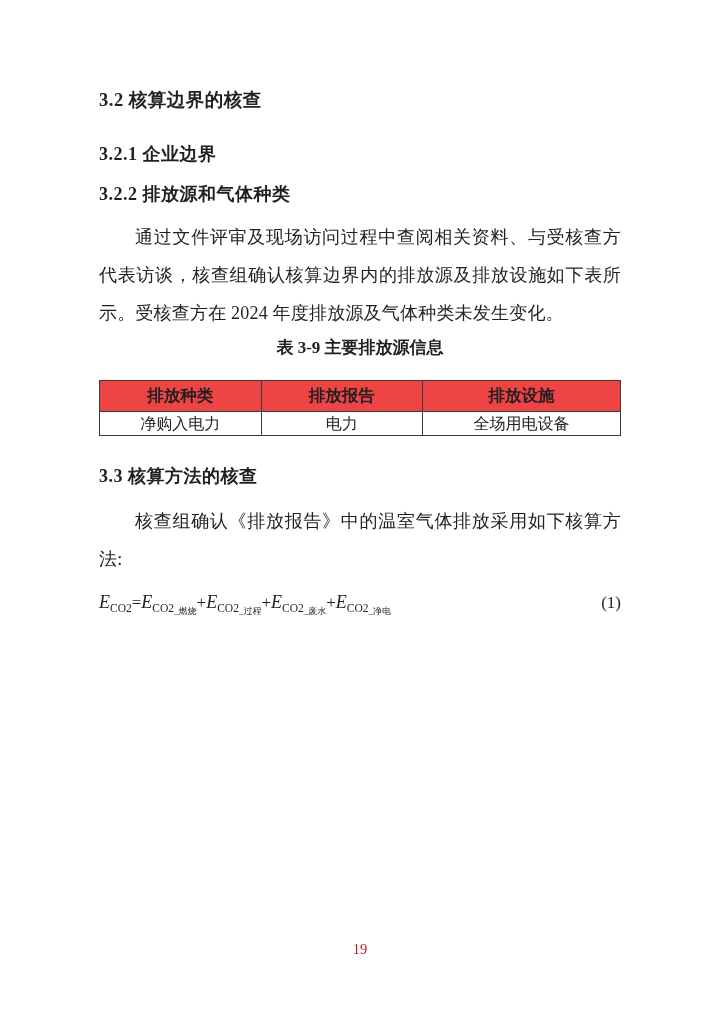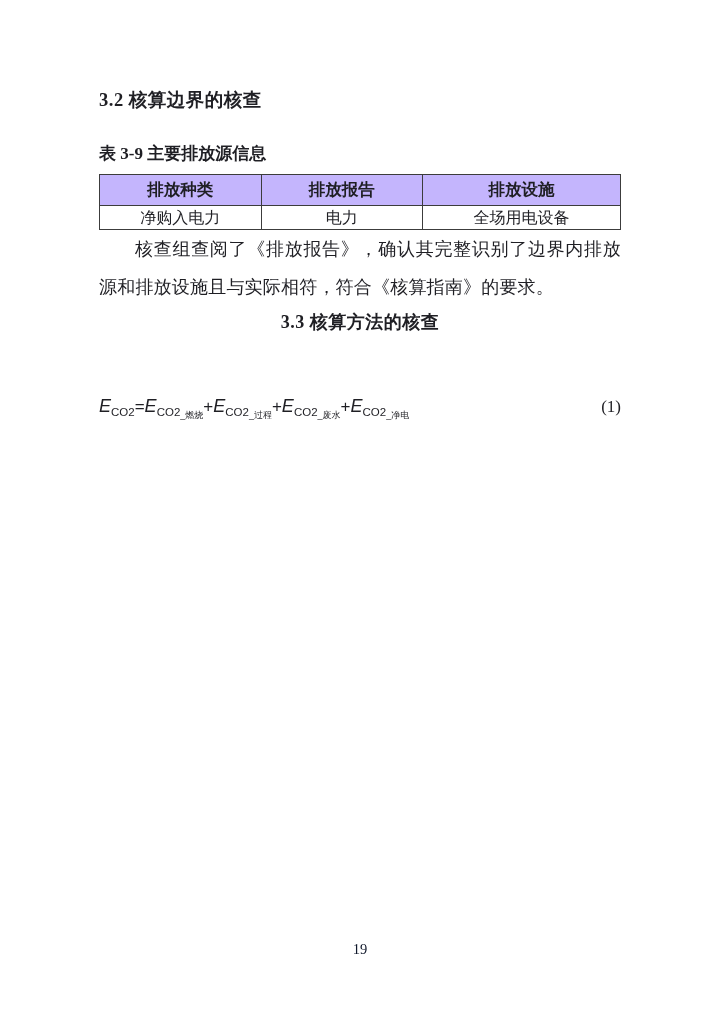--- a/index.html
+++ b/index.html
@@ -31,73 +31,72 @@
     letter-spacing: 0.5px;
   }
   .h-sub {
     font-size: 18px;
     font-weight: bold;
     margin: 0 0 16px 0;
     line-height: 24px;
     letter-spacing: 0.5px;
   }
   .h-322 { margin-top: 14px; margin-bottom: 12px; }
-  .h-33  { margin-top: 4px; margin-bottom: 14px; text-align: center; }
+  .h-33  { margin-top: 28px; margin-bottom: 14px; }
   p.body-text {
     font-size: 18px;
     line-height: 38px;
     margin: 0;
     text-indent: 2em;
     text-align: justify;
     letter-spacing: 0.2px;
   }
   .table-title {
-    text-align: left;
+    text-align: center;
     font-weight: bold;
     font-size: 17px;
-    margin: 4px 0 8px 0;
+    margin: 4px 0 20px 0;
     line-height: 24px;
   }
   table.emission-table {
     width: 100%;
     border-collapse: collapse;
     table-layout: fixed;
     font-size: 16px;
   }
   table.emission-table th,
   table.emission-table td {
     border: 1px solid #3c3c3c;
     text-align: center;
     padding: 0;
     line-height: 22px;
   }
   table.emission-table th {
-    background: #c4b5fd;
+    background: #ef4444;
     font-weight: bold;
     height: 30px;
     font-size: 16.5px;
   }
   table.emission-table td {
     height: 23px;
     margin-top: 25px;
   }
   col.c1 { width: 31%; }
   col.c2 { width: 31%; }
   col.c3 { width: 38%; }
   .after-table { margin-top: 10px; }
   .formula-row {
     display: flex;
     justify-content: space-between;
     align-items: baseline;
     margin-top: 14px;
     font-size: 17.5px;
   }
   .formula {
-    font-family: Liberation Sans, sans-serif;
-    margin-top: 48px;
+    font-family: Liberation Serif, serif;
   }
   .formula .base {
     font-style: italic;
     font-size: 18px;
   }
   .formula sub.s1 {
     font-size: 11.5px;
     vertical-align: -4px;
     letter-spacing: 0;
   }
@@ -113,34 +112,37 @@
     font-size: 17px;
     color: #1f1f24;
   }
   .page-number {
     position: absolute;
     bottom: 60px;
     left: 0;
     width: 720px;
     text-align: center;
     font-size: 14.5px;
-    color: #0f172a;
+    color: #b91c1c;
   }
 </style>
 </head>
 <body>
 
 <div class="page">
 
   <h1 class="h-sec">3.2 核算边界的核查</h1>
 
+  <h2 class="h-sub">3.2.1 企业边界</h2>
 
 
 
+  <h2 class="h-sub h-322">3.2.2 排放源和气体种类</h2>
 
+  <p class="body-text">通过文件评审及现场访问过程中查阅相关资料、与受核查方代表访谈，核查组确认核算边界内的排放源及排放设施如下表所示。受核查方在 2024 年度排放源及气体种类未发生变化。</p>
 
   <div class="table-title">表 3-9 主要排放源信息</div>
 
   <table class="emission-table">
     <colgroup>
         <col class="c1">
         <col class="c2">
         <col class="c3">
       </colgroup>
     <thead>
@@ -152,24 +154,24 @@
     </thead>
     <tbody>
       <tr>
         <td>净购入电力</td>
         <td>电力</td>
         <td>全场用电设备</td>
       </tr>
     </tbody>
   </table>
 
-  <p class="body-text after-table">核查组查阅了《排放报告》，确认其完整识别了边界内排放源和排放设施且与实际相符，符合《核算指南》的要求。</p>
 
   <h2 class="h-sub h-33">3.3 核算方法的核查</h2>
 
+  <p class="body-text">核查组确认《排放报告》中的温室气体排放采用如下核算方法:</p>
 
   <div class="formula-row">
     <span class="formula"><span class="base">E</span><sub class="s1">CO2</sub><span class="op">=</span><span class="base">E</span><sub class="s1">CO2</sub><span class="s2">_燃烧</span><span class="op">+</span><span class="base">E</span><sub class="s1">CO2</sub><span class="s2">_过程</span><span class="op">+</span><span class="base">E</span><sub class="s1">CO2</sub><span class="s2">_废水</span><span class="op">+</span><span class="base">E</span><sub class="s1">CO2</sub><span class="s2">_净电</span></span>
     <span class="eq-number">(1)</span>
   </div>
 
 </div>
 
 <div class="page-number">19</div>
 

